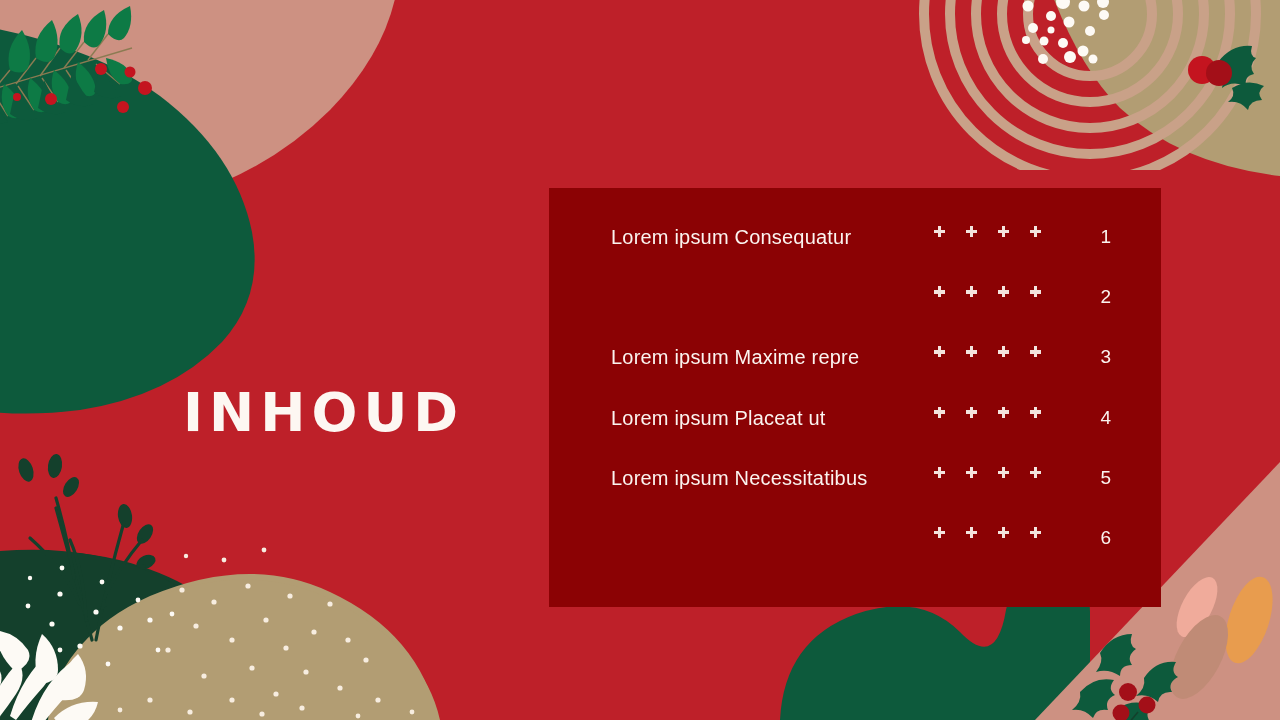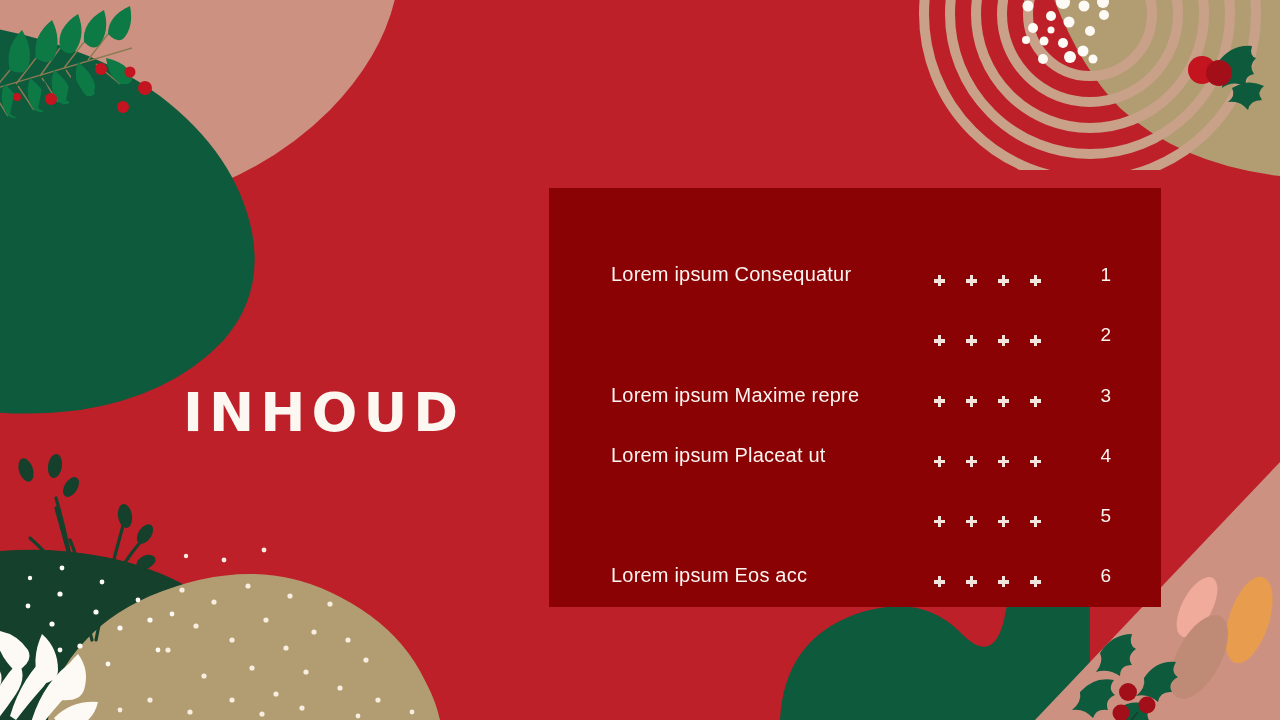--- a/index.html
+++ b/index.html
@@ -38,21 +38,21 @@
   #toc-list {
     position:absolute;
     left:62px; top:38px;
     width:500px;
     display:flex;
     flex-direction:column;
   }
   .toc-row {
     height:60.2px;
     display:flex;
-    align-items:flex-end;
+    align-items:flex-start;
     color:#fbf4f0;
   }
   .toc-label {
     font-size:20px;
     font-weight:300;
     letter-spacing:0.2px;
     white-space:nowrap;
     font-family:"Liberation Sans", sans-serif;
   }
   .toc-dots {
@@ -368,31 +368,31 @@
         <span class="toc-dots">
           <span class="toc-dot"></span>
           <span class="toc-dot"></span>
           <span class="toc-dot"></span>
           <span class="toc-dot"></span>
         </span>
         <span class="toc-num">4</span>
       </div>
 
       <div class="toc-row">
+        <span class="toc-label">Lorem ipsum Necessitatibus</span>
         <span class="toc-dots">
           <span class="toc-dot"></span>
           <span class="toc-dot"></span>
           <span class="toc-dot"></span>
           <span class="toc-dot"></span>
         </span>
         <span class="toc-num">5</span>
       </div>
 
       <div class="toc-row">
-        <span class="toc-label">Lorem ipsum Eos acc</span>
         <span class="toc-dots">
           <span class="toc-dot"></span>
           <span class="toc-dot"></span>
           <span class="toc-dot"></span>
           <span class="toc-dot"></span>
         </span>
         <span class="toc-num">6</span>
       </div>
 
     </div>

